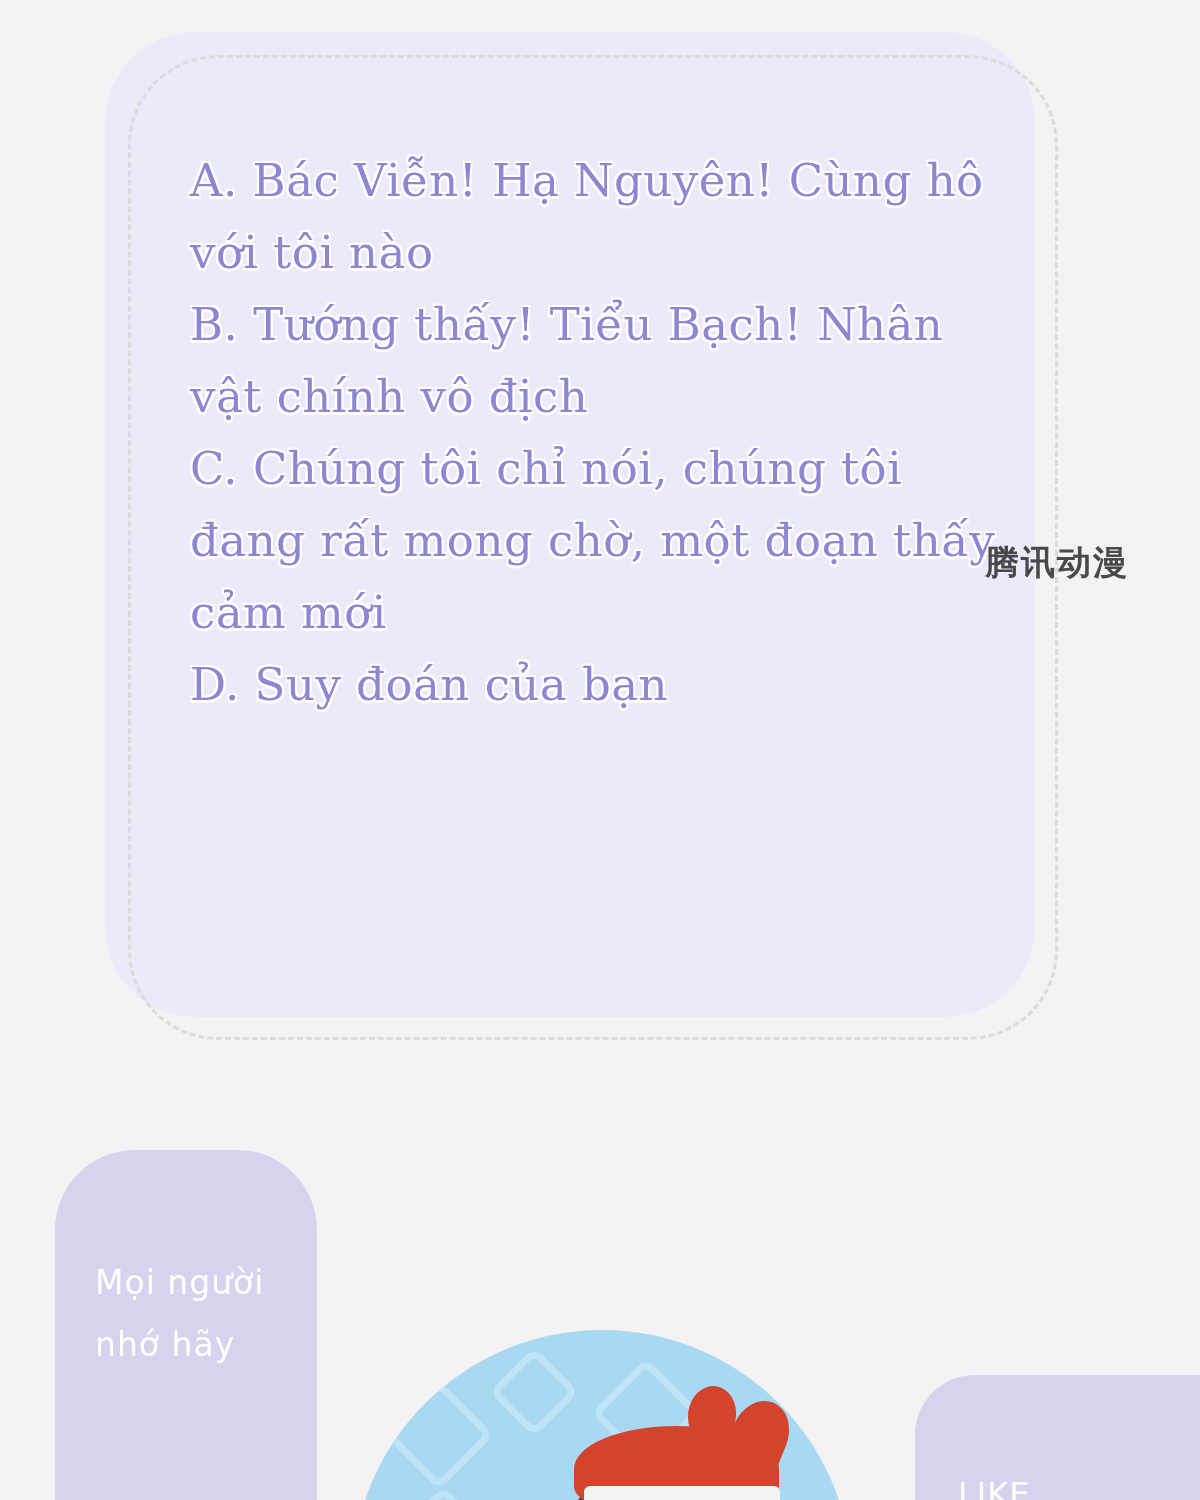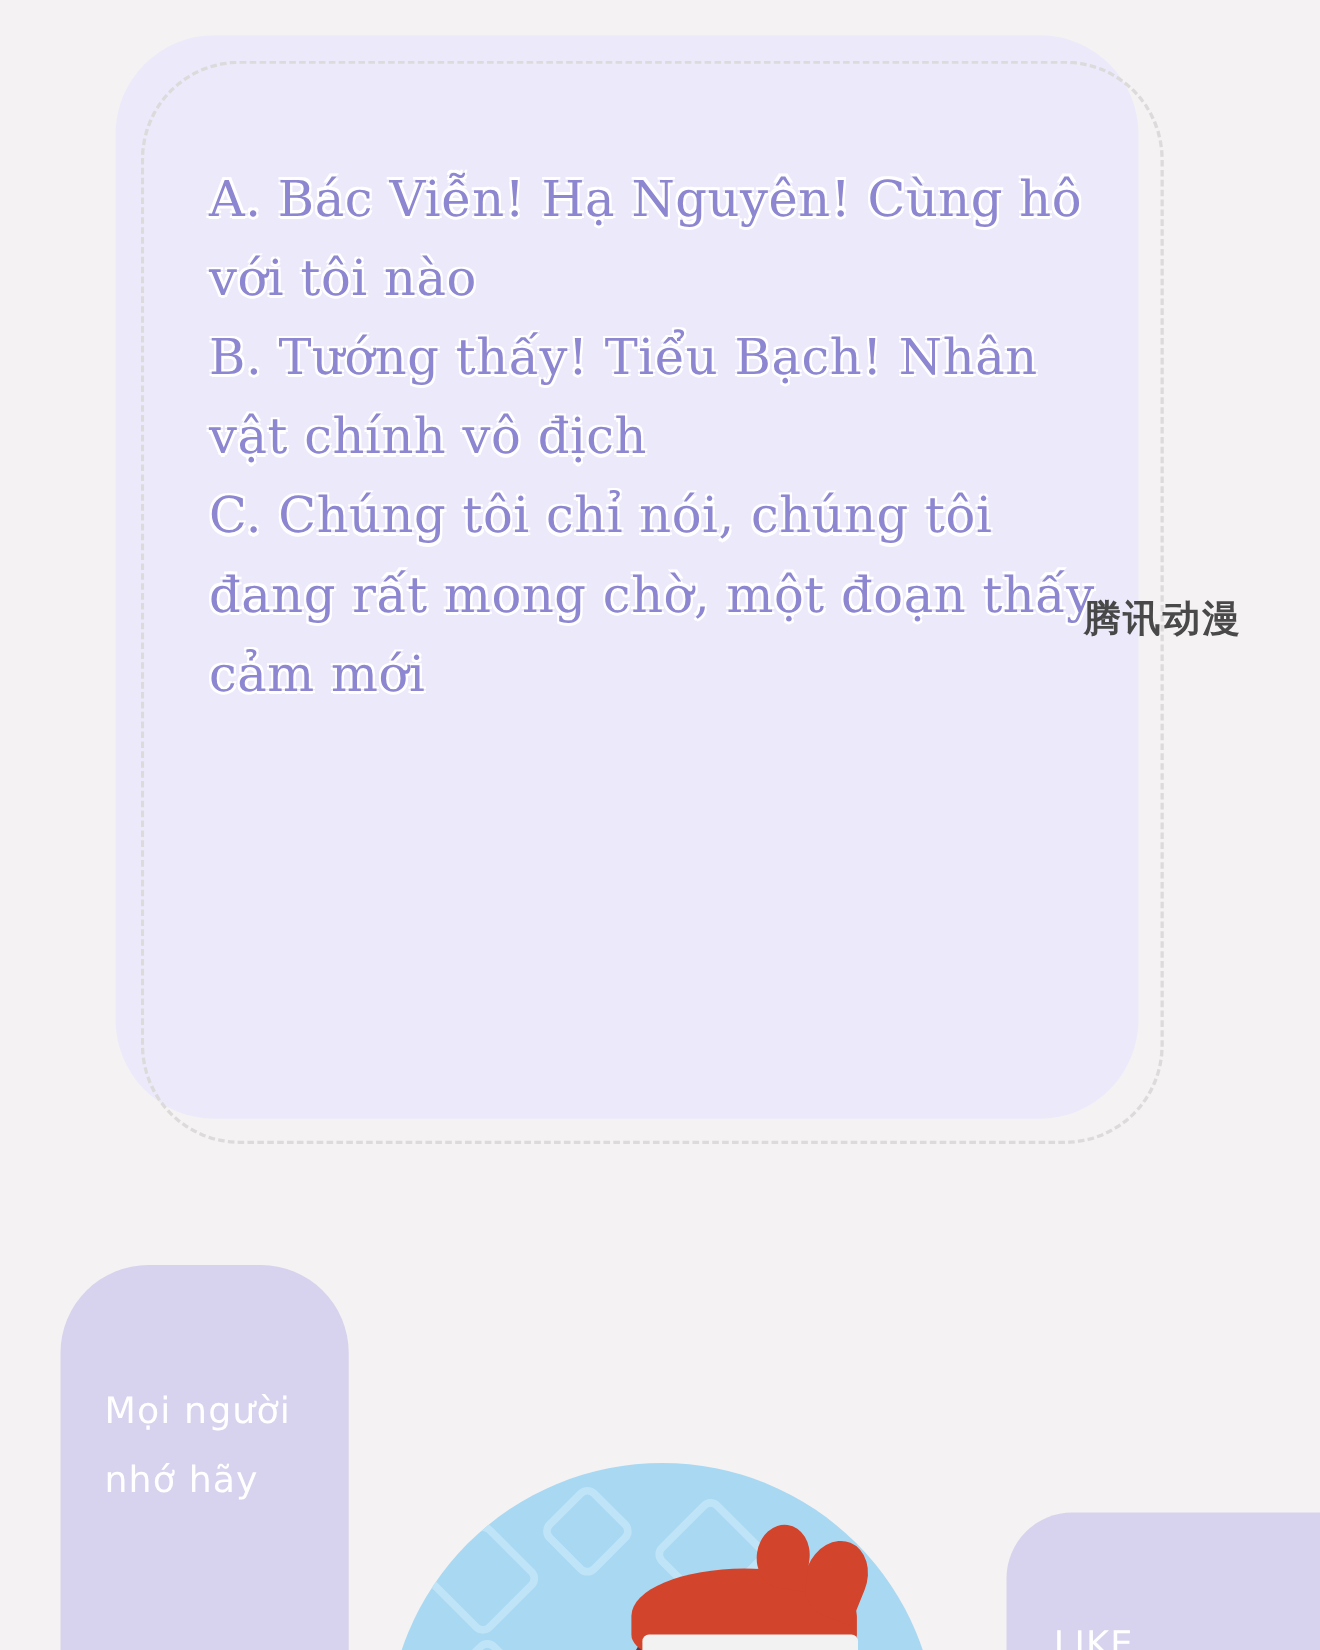--- a/index.html
+++ b/index.html
@@ -208,20 +208,21 @@
 </head>
 <body>
 
 <div class="qa-panel"></div>
 <div class="qa-panel-dash"></div>
 
 <div class="qa-text">
   <div class="qa-line">A. Bác Viễn! Hạ Nguyên! Cùng hô với tôi nào</div>
   <div class="qa-line">B. Tướng thấy! Tiểu Bạch! Nhân vật chính vô địch</div>
   <div class="qa-line">C. Chúng tôi chỉ nói, chúng tôi đang rất mong chờ, một đoạn thấy cảm mới</div>
+  <div class="qa-line">D. Suy đoán của bạn</div>
 </div>
 
 <div class="watermark">腾讯动漫</div>
 
 <div class="illus-wrap">
   <div class="illus-circle">
     <div class="hex h1"></div>
     <div class="hex h2"></div>
     <div class="hex h3"></div>
     <div class="hex h4"></div>

